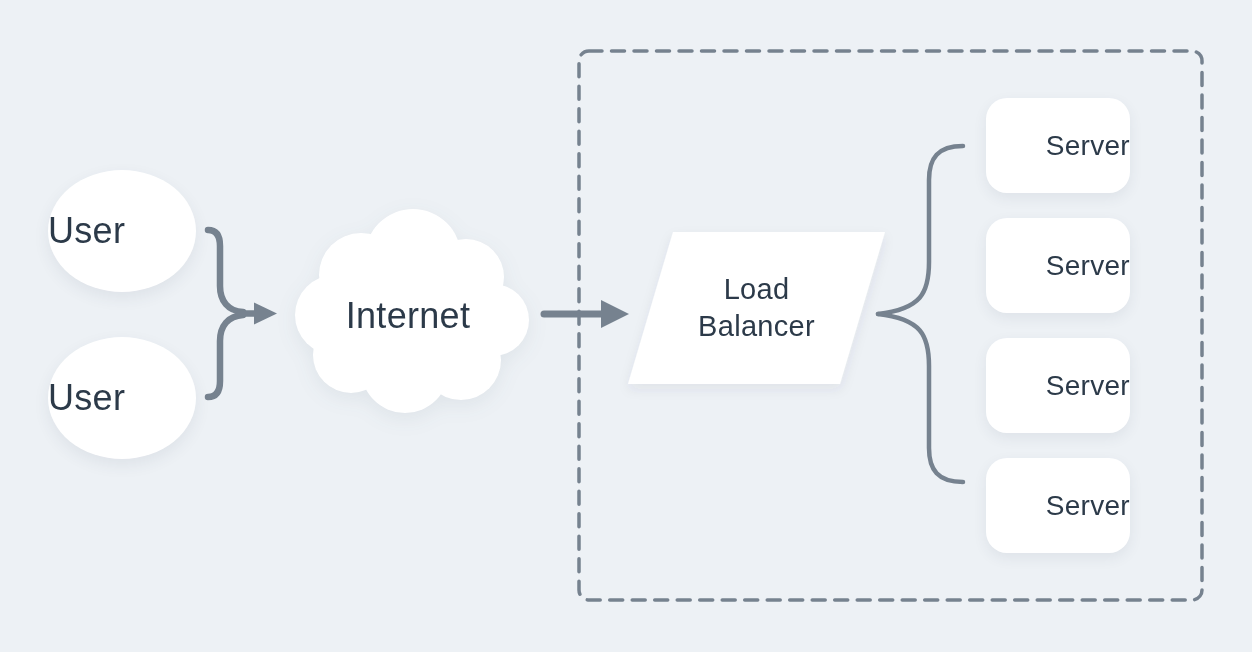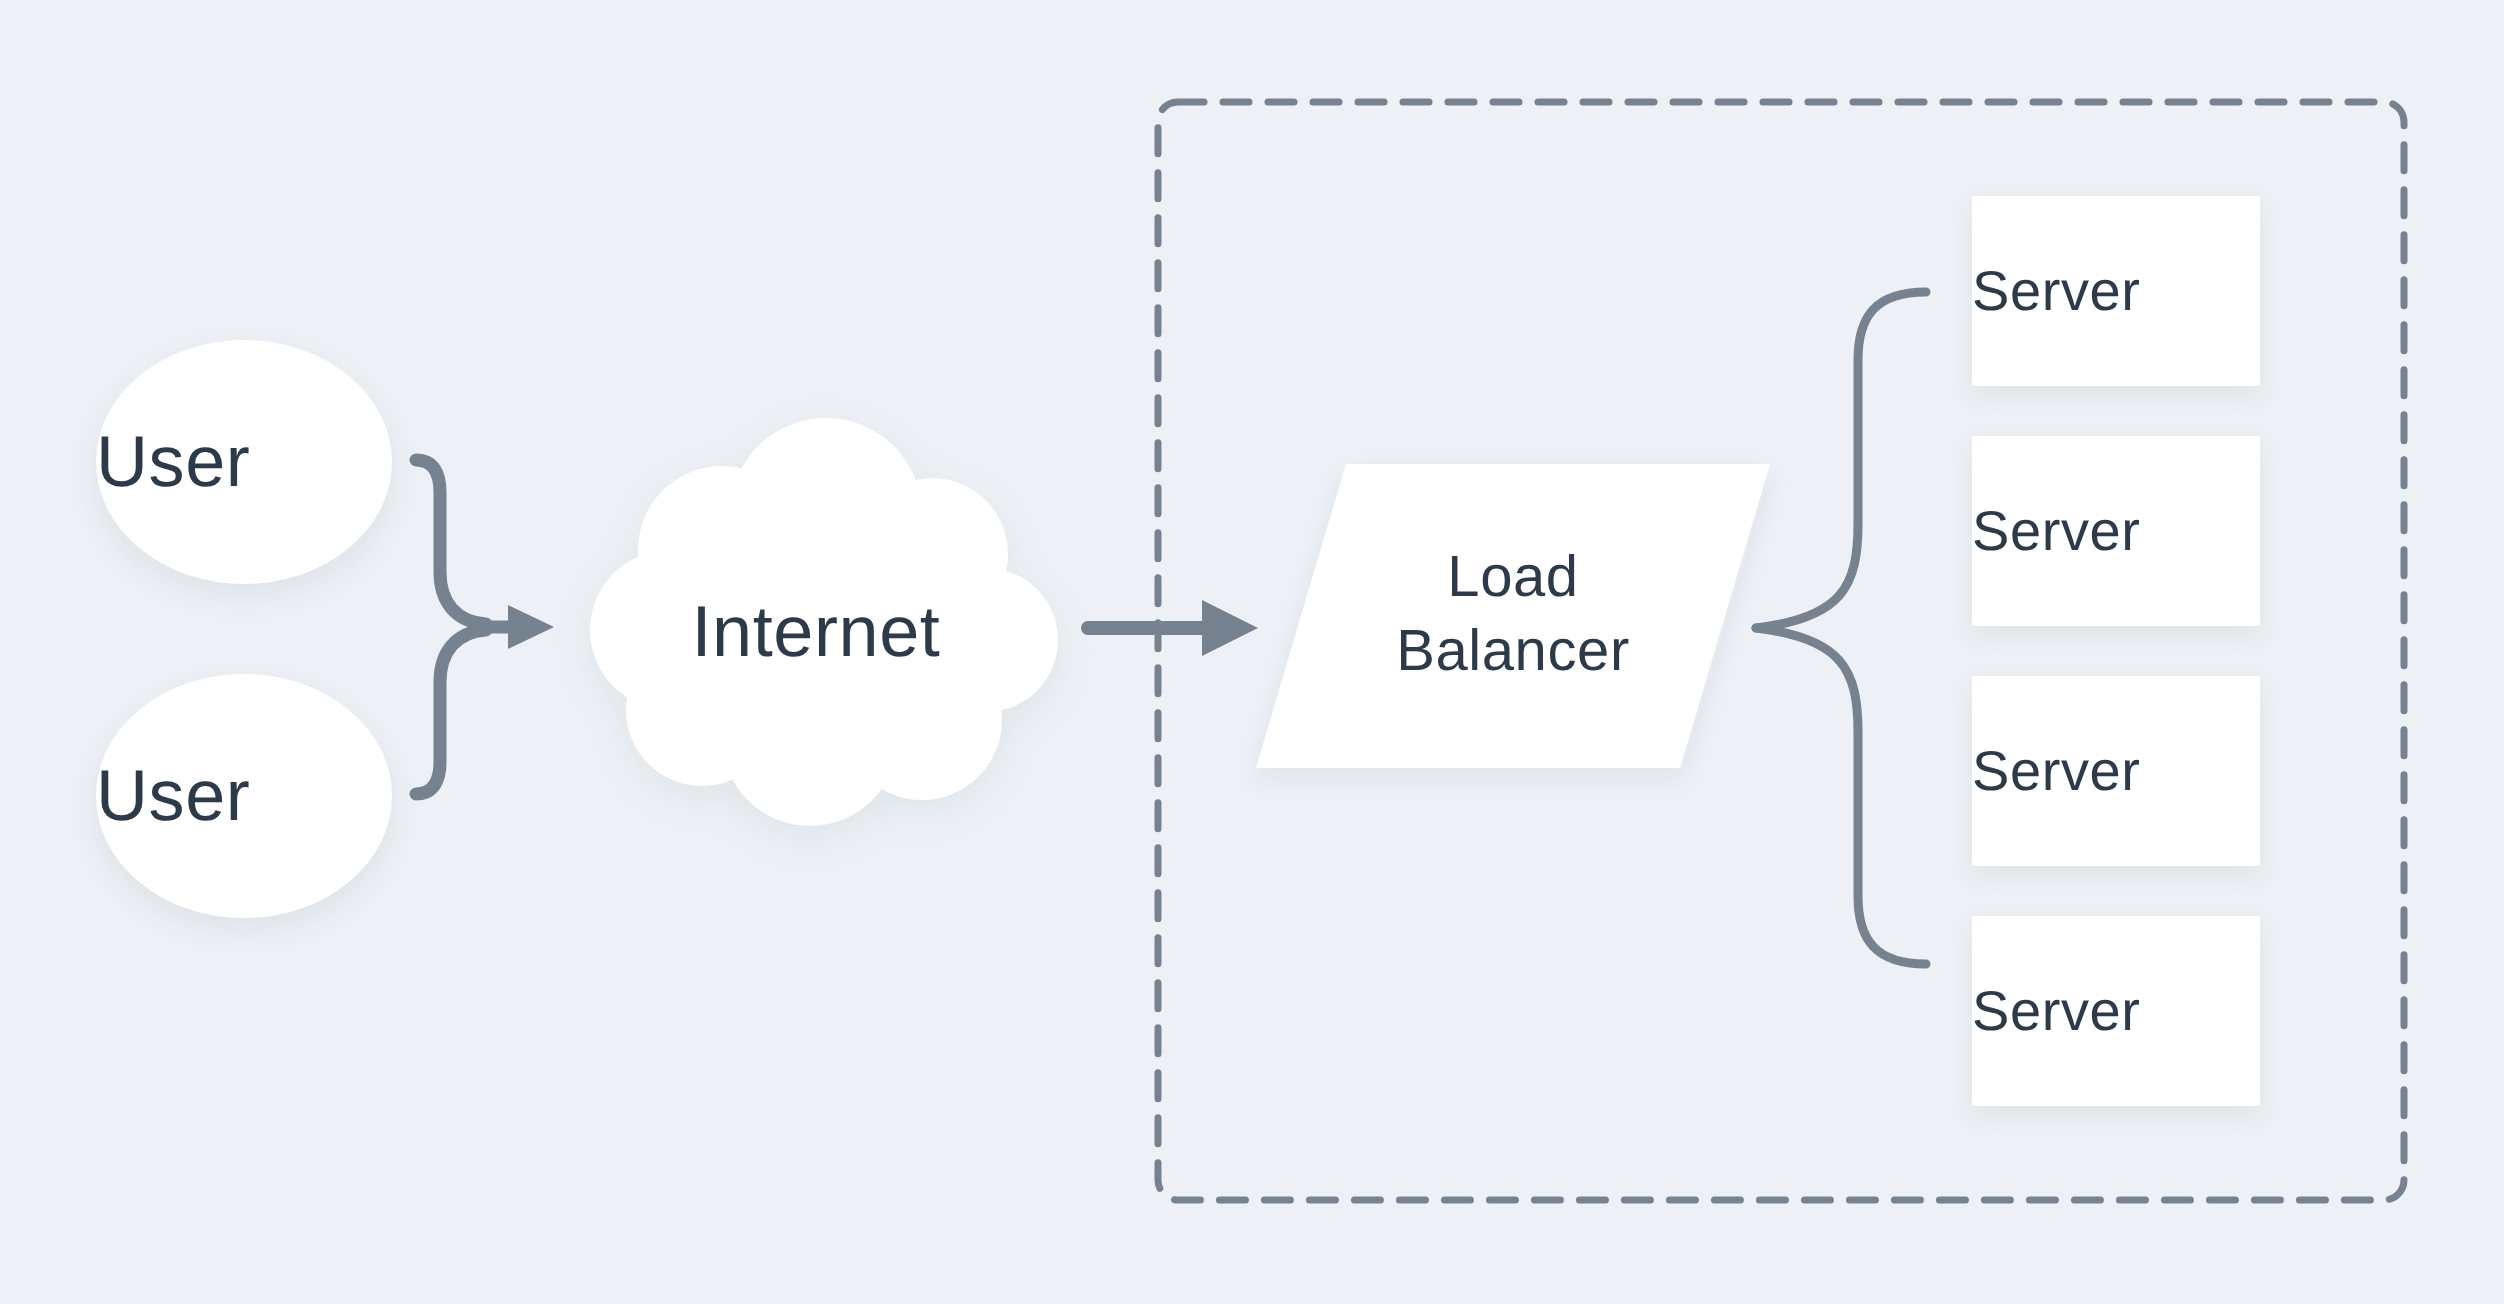--- a/index.html
+++ b/index.html
@@ -25,24 +25,24 @@
     pointer-events:none;
   }
   .user-ellipse{
     position:absolute;width:148px;height:122px;border-radius:50%;
     background:var(--fill);
     box-shadow:0 6px 16px rgba(45,65,90,.08);
     display:flex;align-items:center;
     font-size:36px;font-weight:500;letter-spacing:.3px;
   }
   .server-box{
-    position:absolute;left:986px;width:144px;height:95px;border-radius:1px;
+    position:absolute;left:986px;width:144px;height:95px;border-radius:21px;
     background:var(--fill);
     box-shadow:0 5px 14px rgba(45,65,90,.08);
-    display:flex;align-items:center;justify-content:flex-start;
+    display:flex;align-items:center;justify-content:flex-end;
     font-size:28px;font-weight:500;letter-spacing:.3px;
   }
   .cloud-svg{position:absolute;left:283px;top:207px;filter:drop-shadow(0 6px 10px rgba(45,65,90,.07));}
   .internet-label{left:283px;top:211px;width:250px;height:210px;font-size:36px;}
   .lb-label{left:628px;top:232px;width:257px;height:152px;flex-direction:column;font-size:29px;line-height:37px;}
 
   .stroke{stroke:var(--connector);fill:none;stroke-linecap:round;stroke-linejoin:round;}
   .fillhead{fill:var(--connector);stroke:none;}
   .dashed{stroke:var(--connector);fill:none;stroke-width:3.5;stroke-dasharray:13 9.5;stroke-linecap:round;}
   .shape{fill:var(--fill);}

